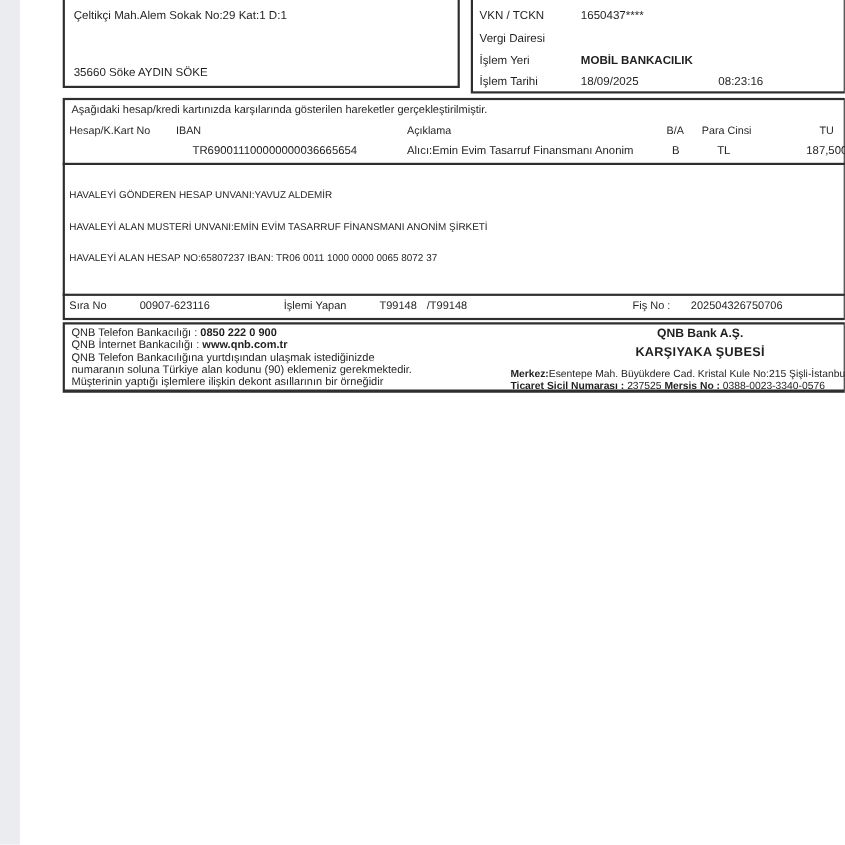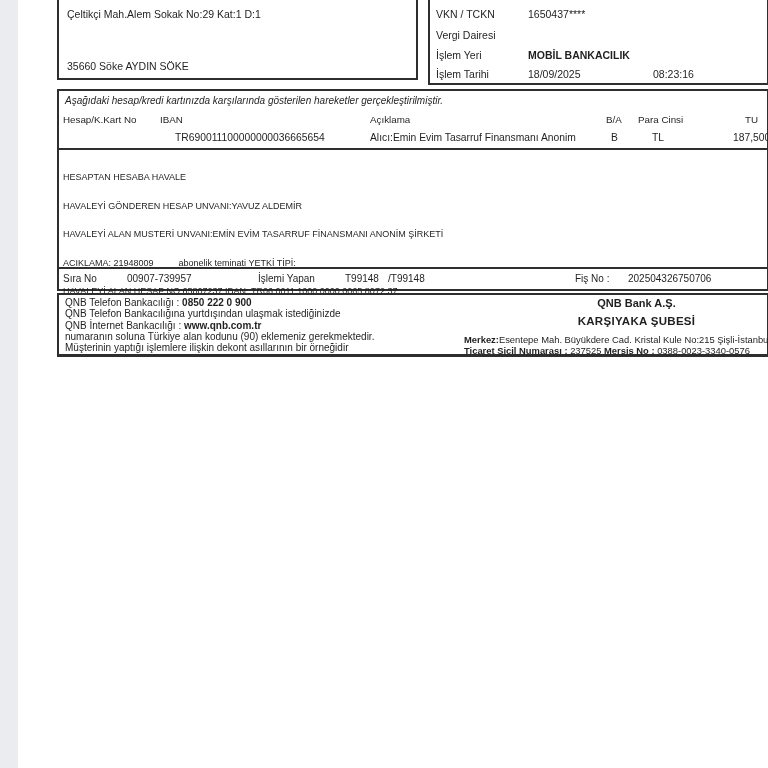--- a/index.html
+++ b/index.html
@@ -24,21 +24,21 @@
   
   #address-box{left:57px;top:-6px;width:361px;height:86px;}
   #address-box .line{font-size:10.5px;}
   
   #info-box{left:428px;top:-6px;width:341px;height:91px;}
   #info-box .lbl{font-size:10.5px;}
   #info-box .val{font-size:10.5px;}
   
   #main-box{left:57px;top:89px;width:712px;height:202px;}
   .hdivider{position:absolute;left:-2px;right:-2px;height:0;border-top:2px solid #2e2e2e;}
-  #main-box .intro{font-size:10px;font-style:italic;}
+  #main-box .intro{font-size:10px;}
   #main-box .th{font-size:9.8px;color:#262626;}
   #main-box .td{font-size:10.3px;}
   #main-box .details{
     font-size:9px;line-height:9.5px;white-space:pre;letter-spacing:0px;
   }
   #main-box .ref{font-size:10px;}
   
   #footer-box{left:57px;top:293px;width:712px;height:64px;border-bottom-width:3px;}
   #footer-box .fl{font-size:10px;line-height:11.3px;}
   #footer-box .b{font-weight:bold;}
@@ -86,45 +86,43 @@
     <span class="abs" style="left:116px;top:0;">TR690011100000000036665654</span>
     <span class="abs" style="left:311px;top:0;">Alıcı:Emin Evim Tasarruf Finansmanı Anonim</span>
     <span class="abs" style="left:552px;top:0;">B</span>
     <span class="abs" style="left:593px;top:0;">TL</span>
     <span class="abs" style="left:674px;top:0;">187,500</span>
   </div>
 
   <div class="hdivider" style="top:57px;"></div>
 
   <div class="abs details" style="left:4px;top:63px;">
-    <div>HESAPTAN HESABA HAVALE</div>
     <div>HAVALEYİ GÖNDEREN HESAP UNVANI:YAVUZ ALDEMİR</div>
     <div>HAVALEYİ ALAN MUSTERİ UNVANI:EMİN EVİM TASARRUF FİNANSMANI ANONİM ŞİRKETİ</div>
-    <div>ACIKLAMA: 21948009          abonelik teminati YETKİ TİPİ:</div>
     <div>HAVALEYİ ALAN HESAP NO:65807237 IBAN: TR06 0011 1000 0000 0065 8072 37</div>
   </div>
 
   <div class="hdivider" style="top:176px;"></div>
 
   <div class="abs ref" style="left:0;top:182px;width:712px;height:14px;">
     <span class="abs" style="left:4px;top:0;">Sıra No</span>
-    <span class="abs" style="left:68px;top:0;">00907-739957</span>
+    <span class="abs" style="left:68px;top:0;">00907-623116</span>
     <span class="abs" style="left:199px;top:0;">İşlemi Yapan</span>
     <span class="abs" style="left:286px;top:0;">T99148</span>
     <span class="abs" style="left:329px;top:0;">/T99148</span>
     <span class="abs" style="left:516px;top:0;">Fiş No :</span>
     <span class="abs" style="left:569px;top:0;">202504326750706</span>
   </div>
 </div>
 
 <div class="docbox" id="footer-box">
   <div class="abs fl" style="left:6px;top:2px;">
     <div><span>QNB Telefon Bankacılığı : </span><span class="b">0850 222 0 900</span></div>
+    <div><span>QNB İnternet Bankacılığı : </span><span class="b">www.qnb.com.tr</span></div>
     <div>QNB Telefon Bankacılığına yurtdışından ulaşmak istediğinizde</div>
-    <div><span>QNB İnternet Bankacılığı : </span><span class="b">www.qnb.com.tr</span></div>
     <div>numaranın soluna Türkiye alan kodunu (90) eklemeniz gerekmektedir.</div>
     <div>Müşterinin yaptığı işlemlere ilişkin dekont asıllarının bir örneğidir</div>
   </div>
 
   <div id="footer-right">
     <div class="bank">QNB Bank A.Ş.</div>
     <div class="branch">KARŞIYAKA ŞUBESİ</div>
     <div class="addr"><span class="b">Merkez:</span><span>Esentepe Mah. Büyükdere Cad. Kristal Kule No:215 Şişli-İstanbul</span></div>
     <div class="sicil"><span class="b">Ticaret Sicil Numarası : </span><span>237525  </span><span class="b">Mersis No : </span><span>0388-0023-3340-0576</span></div>
   </div>

